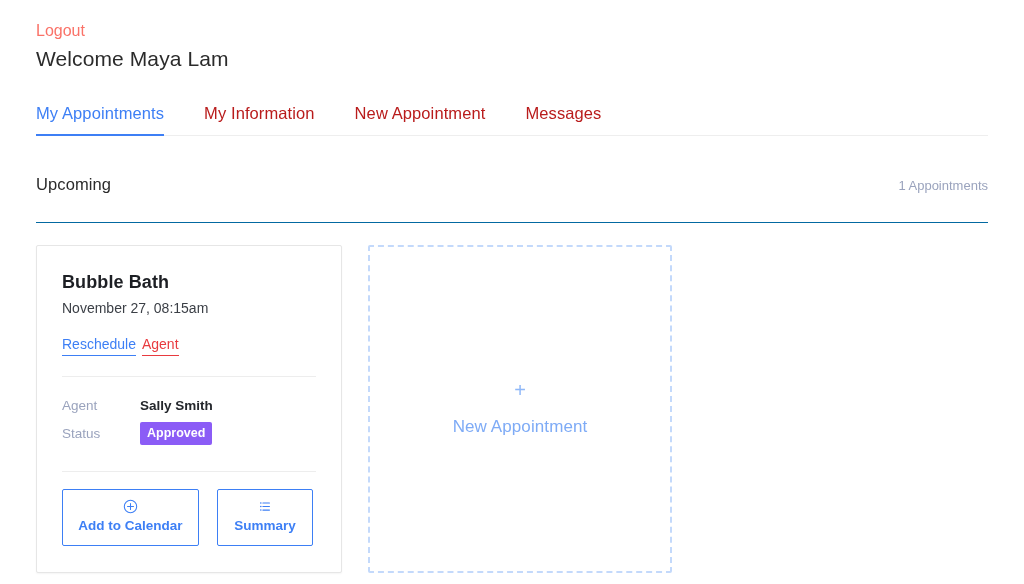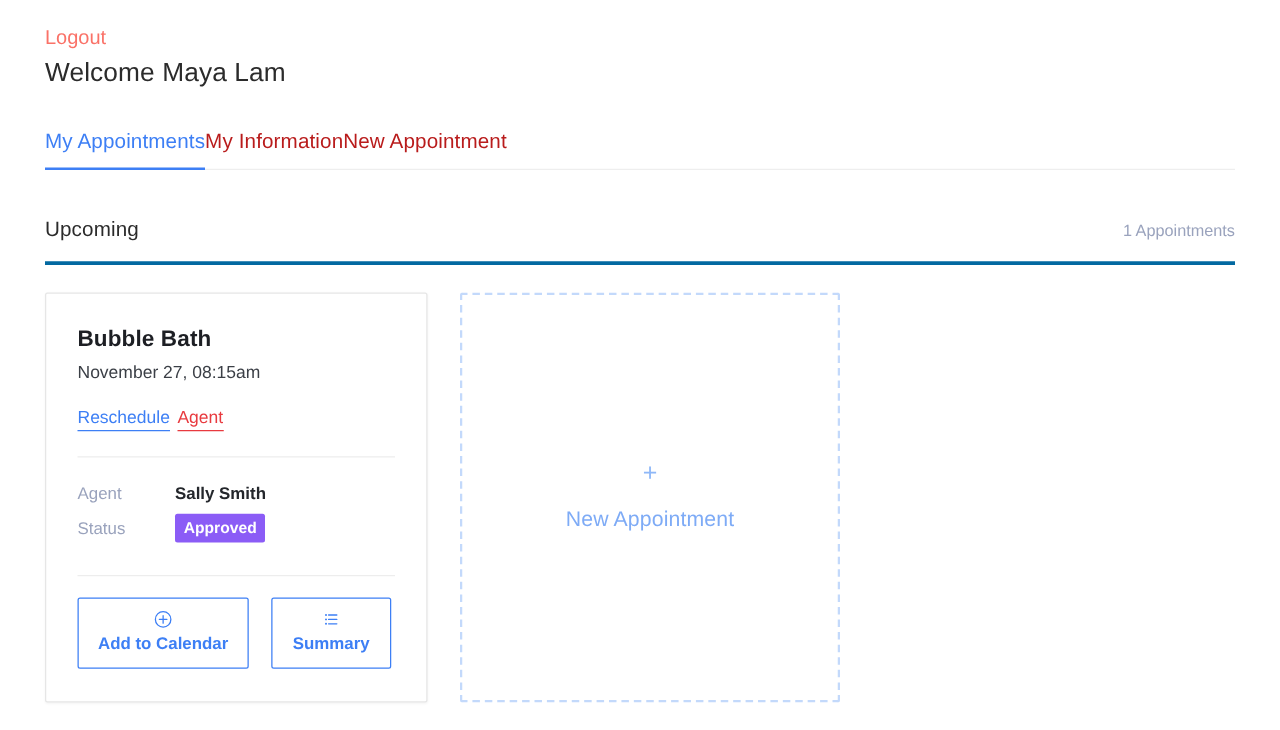--- a/index.html
+++ b/index.html
@@ -43,20 +43,21 @@
     font-weight: 400;
     color: #2b2b2b;
     letter-spacing: 0.1px;
   }
 
   
   .tabbar {
     margin-top: 25px;
     display: flex;
     align-items: flex-end;
+    gap: 40px;
     border-bottom: 1px solid #eeeeee;
     height: 38px;
   }
   .tab {
     position: relative;
     font-size: 16.5px;
     line-height: 20px;
     color: #b91c1c;
     padding-bottom: 12px;
     cursor: pointer;
@@ -75,22 +76,22 @@
     height: 2px;
     background: #3d7ff5;
   }
 
   
   .section-head {
     margin-top: 38px;
     display: flex;
     align-items: baseline;
     justify-content: space-between;
-    padding-bottom: 15px;
-    border-bottom: 3px solid #0369a1;
+    padding-bottom: 28px;
+    border-bottom: 1px solid #0369a1;
   }
   .section-title {
     font-size: 16.5px;
     line-height: 20px;
     font-weight: 400;
     color: #2b2b2b;
     letter-spacing: 0.1px;
   }
   .section-count {
     font-size: 13px;
@@ -267,20 +268,23 @@
 
   <div class="tabbar">
     <div class="tab active">
       <span>My Appointments</span>
     </div>
     <div class="tab">
       <span>My Information</span>
     </div>
     <div class="tab">
       <span>New Appointment</span>
+    </div>
+    <div class="tab">
+      <span>Messages</span>
     </div>
   </div>
 
   <div class="section-head">
     <div class="section-title">Upcoming</div>
     <div class="section-count">1 Appointments</div>
   </div>
 
   <div class="cards-row">
 

